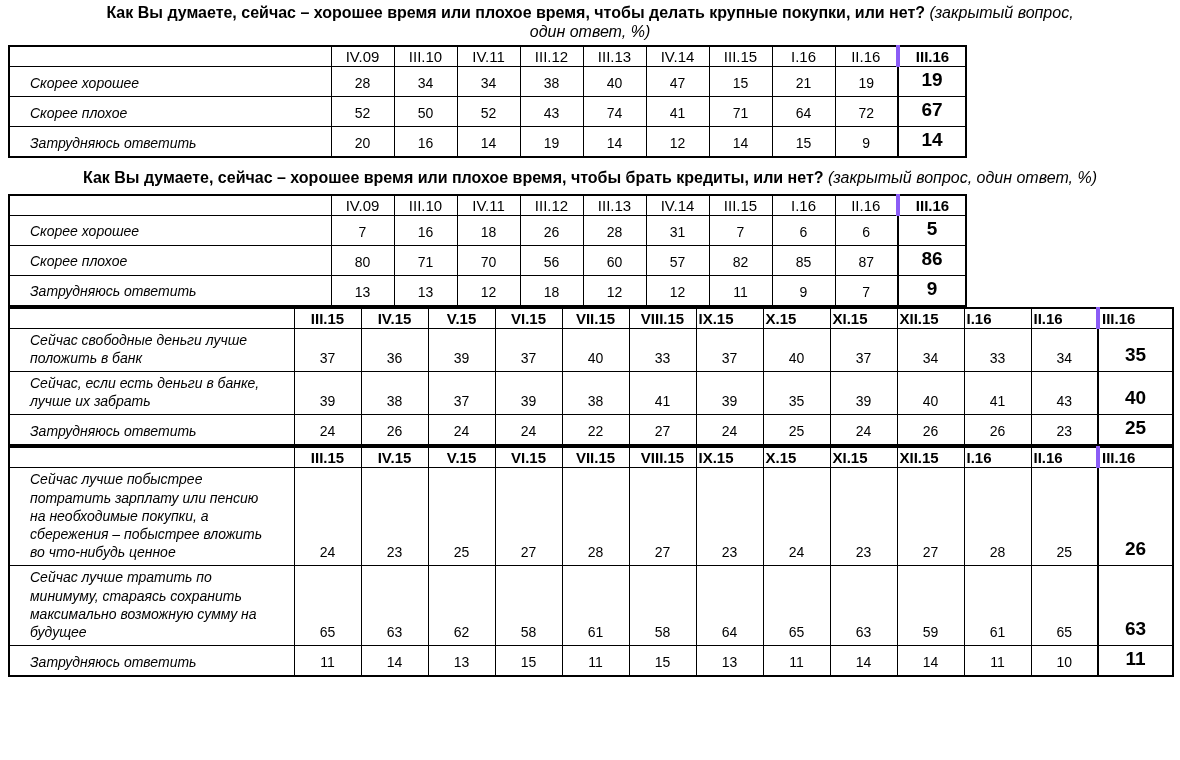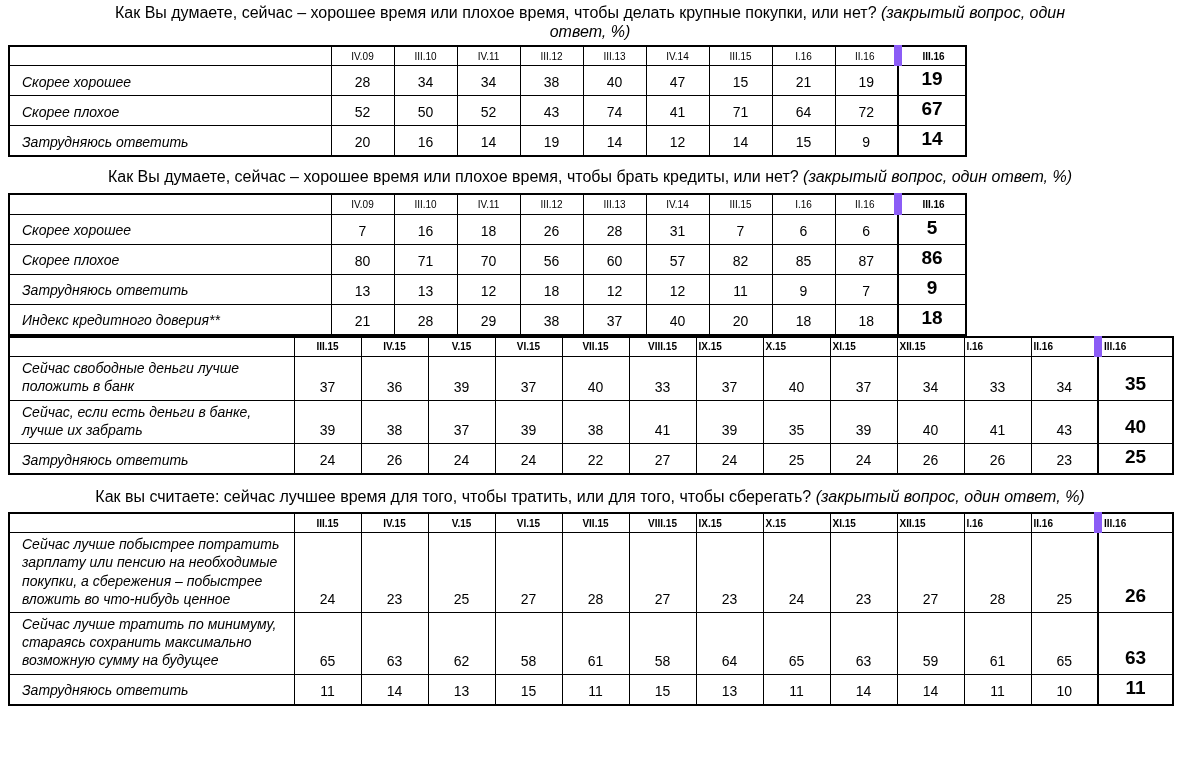--- a/index.html
+++ b/index.html
@@ -9,21 +9,21 @@
     font-family:"Liberation Sans",sans-serif;
     overflow:hidden;
   }
   .page{position:relative;width:1180px;height:760px;}
 
   
   .qtitle{
     text-align:center;font-size:16px;line-height:1.18;
     margin:0 auto;color:#000;
   }
-  .qtitle .tb{font-weight:normal;margin-top:38px;}
+  .qtitle .tb{font-weight:bold;margin-top:38px;}
   .qtitle .tn{font-style:italic;font-weight:normal;}
   .t1{max-width:980px;padding-top:4px;margin-bottom:3px;}
   .t2{margin-top:11px;margin-bottom:6px;}
   .t4{margin-top:13px;margin-bottom:5px;}
 
   
   .boxtitle{
     position:relative;
     margin:4px 22px 0 5px;
     border:3px solid #000;
@@ -39,35 +39,35 @@
     z-index:2;
   }
 
   
   table.qtable{
     border-collapse:collapse;table-layout:fixed;
     margin-left:8px;border:2px solid #000;
   }
   .qtable th,.qtable td{border:1px solid #000;overflow:hidden;}
   .qtable thead tr{height:20px;}
-  .qtable th{font-size:10px;text-align:center;padding:1px 2px;}
+  .qtable th{font-size:15px;text-align:center;padding:1px 2px;}
   .narrow thead th{font-weight:normal;}
   .wide thead th{font-weight:bold;}
   .qtable th:last-child{font-weight:bold;}
   .qtable td.val{
     text-align:center;vertical-align:bottom;
     font-size:14px;padding:2px 2px 5px;
   }
   .qtable td.lab{
     font-style:italic;vertical-align:bottom;
     font-size:14px;line-height:1.3;
-    padding:2px 12px 4px;
+    padding:2px 20px 4px;
   }
   .qtable td:last-child{font-size:19px;font-weight:bold;border-left:2px solid #000;}
-  .qtable th:last-child{border-left:8px solid #8b5cf6;}
+  .qtable th:last-child{border-left:4px solid #8b5cf6;}
 
   .narrow{width:957px;}
   .narrow col.label{width:322px;}
   .narrow col.data{width:63px;}
   .narrow col.last{width:68px;}
   .narrow tbody tr{height:25px;}
 
   .wide{width:1164px;}
   .wide col.label{width:285px;}
   .wide col.data{width:67px;}
@@ -225,33 +225,20 @@
           <td class="val">13</td>
           <td class="val">13</td>
           <td class="val">12</td>
           <td class="val">18</td>
           <td class="val">12</td>
           <td class="val">12</td>
           <td class="val">11</td>
           <td class="val">9</td>
           <td class="val">7</td>
           <td class="val">9</td>
-        </tr>
-        <tr>
-          <td class="lab">Индекс кредитного доверия**</td>
-          <td class="val">21</td>
-          <td class="val">28</td>
-          <td class="val">29</td>
-          <td class="val">38</td>
-          <td class="val">37</td>
-          <td class="val">40</td>
-          <td class="val">20</td>
-          <td class="val">18</td>
-          <td class="val">18</td>
-          <td class="val">18</td>
         </tr>
       </tbody>
     </table>
 
   <table class="qtable wide tbl3">
       <colgroup>
         <col class="label">
         <col class="data">
         <col class="data">
         <col class="data">
@@ -329,24 +316,20 @@
           <td class="val">25</td>
           <td class="val">24</td>
           <td class="val">26</td>
           <td class="val">26</td>
           <td class="val">23</td>
           <td class="val">25</td>
         </tr>
       </tbody>
     </table>
 
-  <div class="qtitle t4">
-    <span class="tb">Как вы считаете: сейчас лучшее время для того, чтобы тратить, или для того, чтобы сберегать?</span>
-    <span class="tn">(закрытый вопрос, один ответ, %)</span>
-  </div>
   <table class="qtable wide tbl4">
       <colgroup>
         <col class="label">
         <col class="data">
         <col class="data">
         <col class="data">
         <col class="data">
         <col class="data">
         <col class="data">
         <col class="data">

